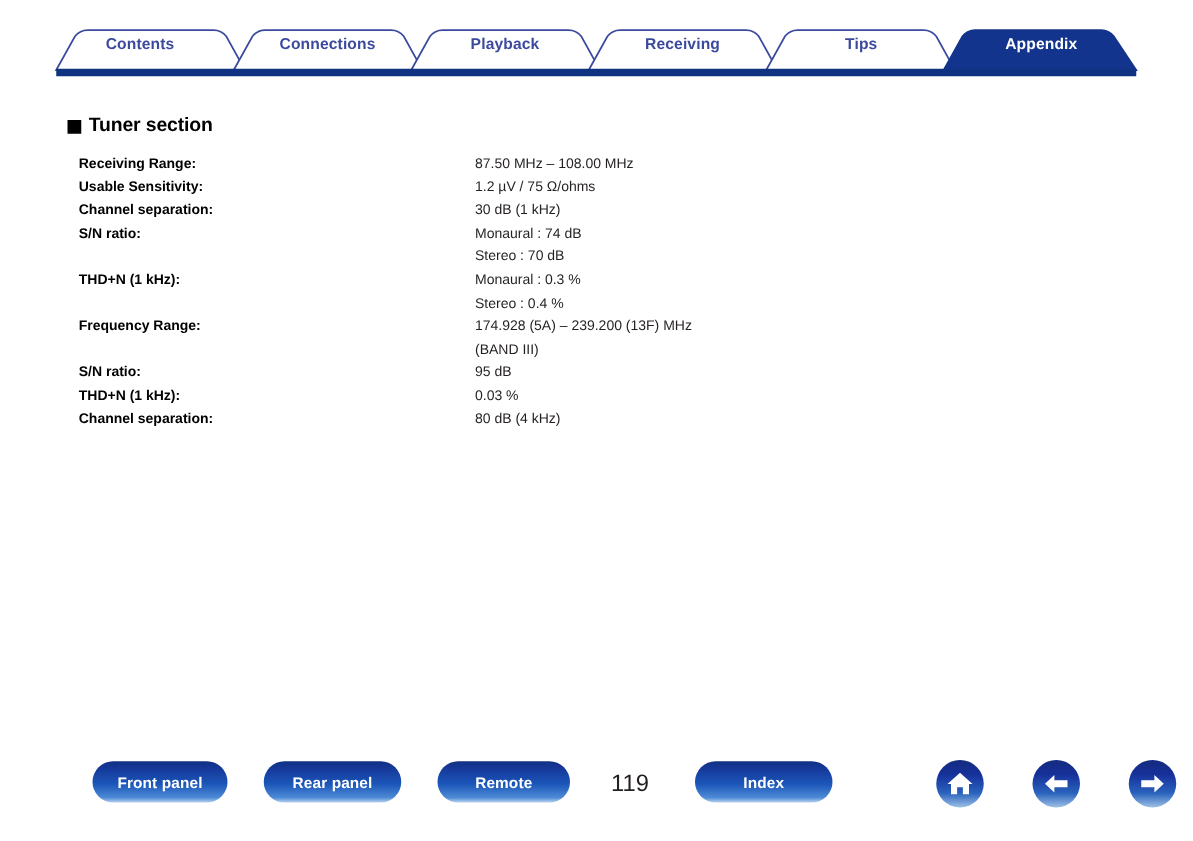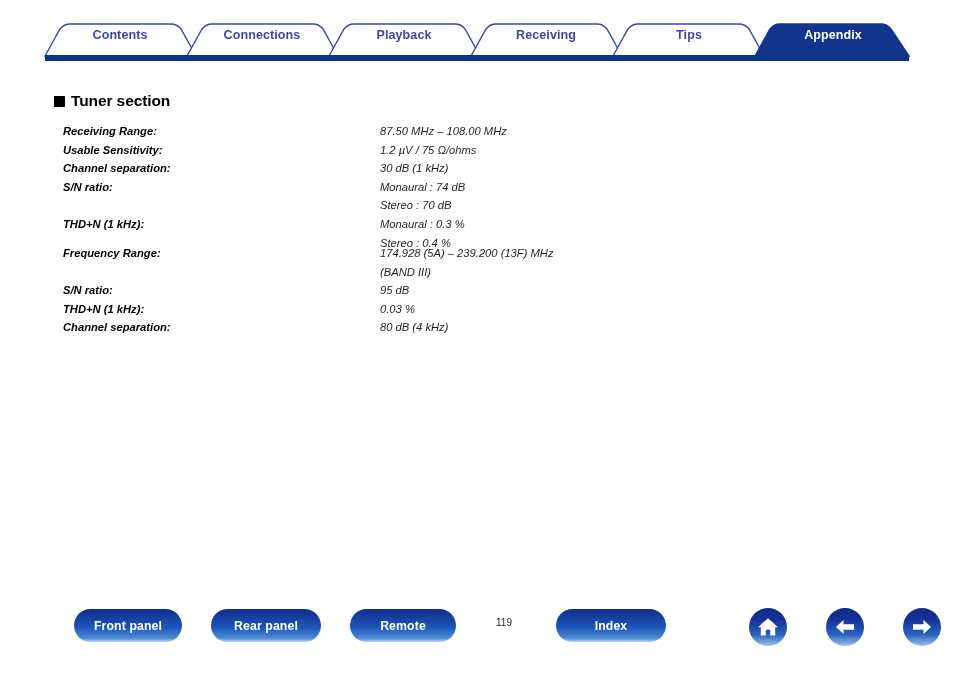--- a/index.html
+++ b/index.html
@@ -66,23 +66,22 @@
   }
   .bullet-square {
     display: inline-block;
     width: 11px;
     height: 11px;
     background: #000000;
     margin-right: 6px;
     flex: 0 0 auto;
   }
   .spec-table {
-    margin-top: 4px;
+    margin-top: 12px;
     border-collapse: collapse;
-    font-style: italic;
   }
   .spec-table td {
     padding: 0;
     vertical-align: top;
     font-size: 11.2px;
     line-height: 18.6px;
   }
   .spec-label {
     font-weight: bold;
     color: #000000;
@@ -116,21 +115,21 @@
     display: flex;
     align-items: center;
     justify-content: center;
     box-sizing: border-box;
     letter-spacing: .1px;
     white-space: nowrap;
   }
   .pagenum {
     position: absolute;
     top: 12px;
-    font-size: 10px;
+    font-size: 19px;
     color: #231f20;
     text-align: center;
     white-space: nowrap;
   }
   .circle-btn {
     position: absolute;
     top: 3px;
     width: 38px;
     height: 38px;
     border-radius: 50%;
@@ -153,21 +152,21 @@
       <path d="M329,56 L344,29 Q348,24 354,24 L455,24 Q461,24 465,29 L480,56 Z"></path>
       <path d="M471,56 L486,29 Q490,24 496,24 L597,24 Q603,24 607,29 L622,56 Z"></path>
       <path d="M613,56 L628,29 Q632,24 638,24 L739,24 Q745,24 749,29 L764,56 Z"></path>
     </g>
 
     <path d="M755,56 L770,29 Q774,24 780,24 L881,24 Q887,24 891,29 L909,56 Z" fill="#13348c" stroke="#13348c" stroke-width="1.4"></path>
 
     <rect x="45" y="55" width="864" height="6" fill="#0f3380"></rect>
   </svg>
 
-  <div class="tab-label" style="left:120px">Contents</div>
+  <div class="tab-label" style="left:112px">Contents</div>
   <div class="tab-label" style="left:262px">Connections</div>
   <div class="tab-label" style="left:404px">Playback</div>
   <div class="tab-label" style="left:546px">Receiving</div>
   <div class="tab-label" style="left:689px">Tips</div>
   <div class="tab-label active" style="left:833px">Appendix</div>
 </div>
 
 <div class="content">
 
   <div class="section" style="top:18px">

